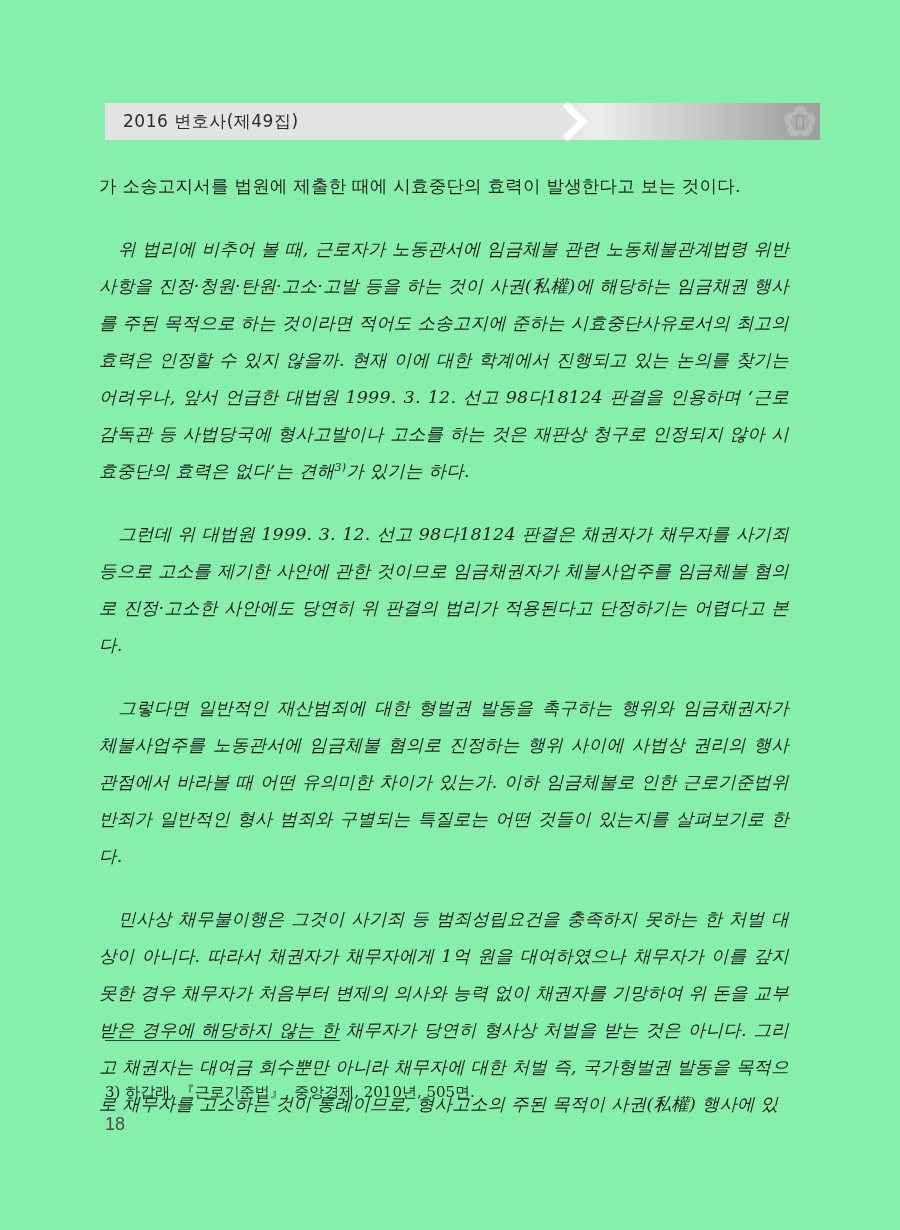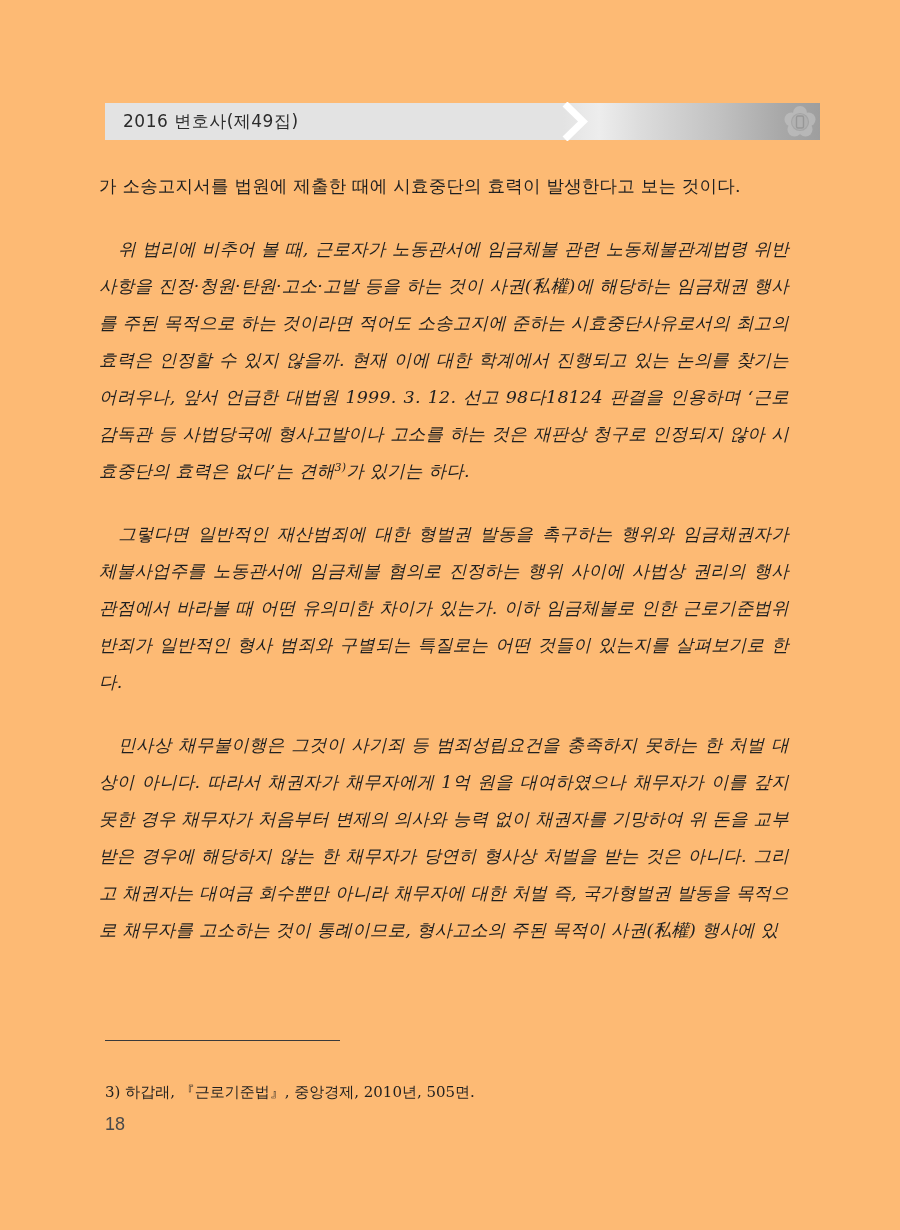--- a/index.html
+++ b/index.html
@@ -1,20 +1,20 @@
 <!DOCTYPE html>
 <html><head>
 <meta charset="utf-8">
 <style>
   html, body { margin: 0; padding: 0; background: #ffffff; }
   .page {
     position: relative;
     width: 900px;
     height: 1230px;
-    background: #fdba74;
+    background: #86efac;
     font-family: "DejaVu Serif", "Liberation Serif", serif;
     color: #1f1f1f;
     overflow: hidden;
   }
 
   
   .header-bar {
     position: absolute;
     left: 105px;
     top: 103px;
@@ -128,20 +128,21 @@
         </g>
         <circle cx="18" cy="18" r="8.5" fill="#bdbdbd" stroke="#a8a8a8" stroke-width="1.2"></circle>
         <rect x="14.5" y="12" width="7" height="12" rx="1.5" fill="none" stroke="#8f8f8f" stroke-width="1.4"></rect>
       </svg>
     </div>
   </div>
 
   <div class="body-text">
       <p class="">가 소송고지서를 법원에 제출한 때에 시효중단의 효력이 발생한다고 보는 것이다.</p>
       <p class="indent">위 법리에 비추어 볼 때, 근로자가 노동관서에 임금체불 관련 노동체불관계법령 위반 사항을 진정·청원·탄원·고소·고발 등을 하는 것이 사권(私權)에 해당하는 임금채권 행사를 주된 목적으로 하는 것이라면 적어도 소송고지에 준하는 시효중단사유로서의 최고의 효력은 인정할 수 있지 않을까. 현재 이에 대한 학계에서 진행되고 있는 논의를 찾기는 어려우나, 앞서 언급한 대법원 1999. 3. 12. 선고 98다18124 판결을 인용하며 ‘근로감독관 등 사법당국에 형사고발이나 고소를 하는 것은 재판상 청구로 인정되지 않아 시효중단의 효력은 없다’는 견해<sup>3)</sup>가 있기는 하다.</p>
+      <p class="indent">그런데 위 대법원 1999. 3. 12. 선고 98다18124 판결은 채권자가 채무자를 사기죄 등으로 고소를 제기한 사안에 관한 것이므로 임금채권자가 체불사업주를 임금체불 혐의로 진정·고소한 사안에도 당연히 위 판결의 법리가 적용된다고 단정하기는 어렵다고 본다.</p>
       <p class="indent">그렇다면 일반적인 재산범죄에 대한 형벌권 발동을 촉구하는 행위와 임금채권자가 체불사업주를 노동관서에 임금체불 혐의로 진정하는 행위 사이에 사법상 권리의 행사 관점에서 바라볼 때 어떤 유의미한 차이가 있는가. 이하 임금체불로 인한 근로기준법위반죄가 일반적인 형사 범죄와 구별되는 특질로는 어떤 것들이 있는지를 살펴보기로 한다.</p>
       <p class="indent">민사상 채무불이행은 그것이 사기죄 등 범죄성립요건을 충족하지 못하는 한 처벌 대상이 아니다. 따라서 채권자가 채무자에게 1억 원을 대여하였으나 채무자가 이를 갚지 못한 경우 채무자가 처음부터 변제의 의사와 능력 없이 채권자를 기망하여 위 돈을 교부받은 경우에 해당하지 않는 한 채무자가 당연히 형사상 처벌을 받는 것은 아니다. 그리고 채권자는 대여금 회수뿐만 아니라 채무자에 대한 처벌 즉, 국가형벌권 발동을 목적으로 채무자를 고소하는 것이 통례이므로, 형사고소의 주된 목적이 사권(私權) 행사에 있</p>
     </div>
 
   <div class="footnote-divider"></div>
   <div class="footnote-text">3) 하갑래, 『근로기준법』, 중앙경제, 2010년, 505면.</div>
 
   <div class="page-number">18</div>
 
 </div>

